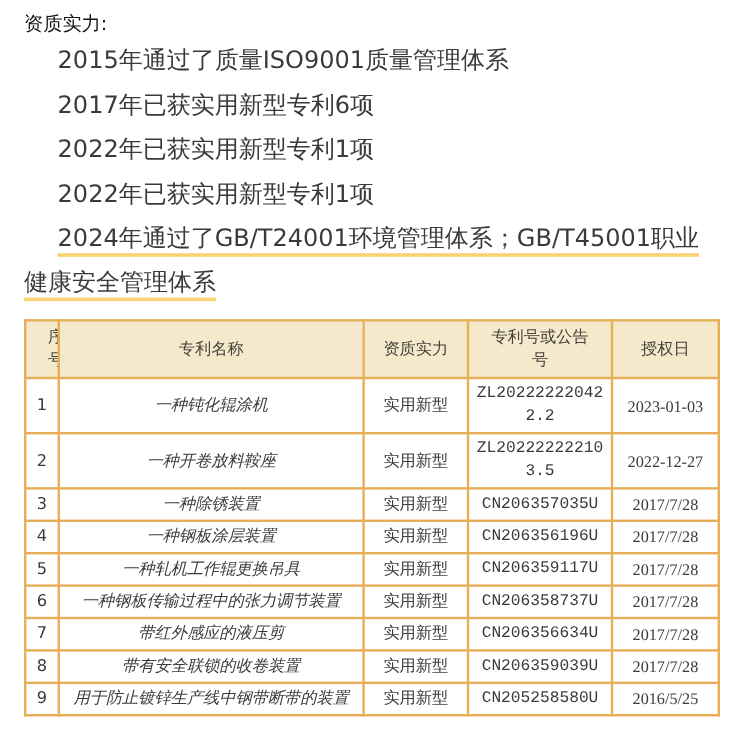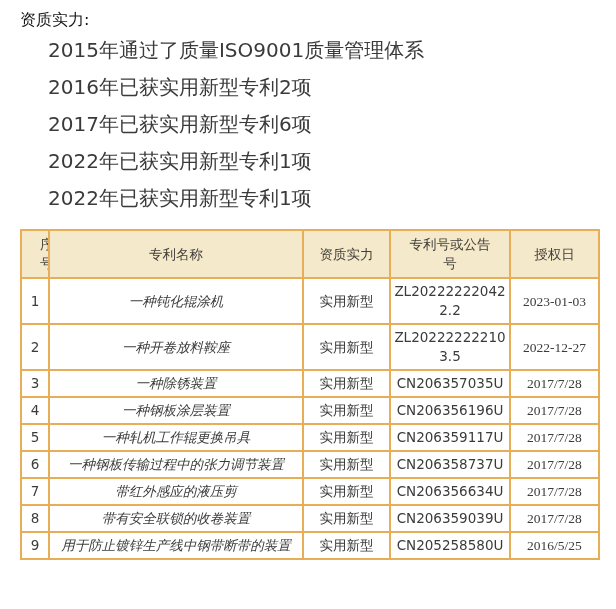--- a/index.html
+++ b/index.html
@@ -64,35 +64,35 @@
     color: #45413a;
     padding: 4px 15px;
   }
   .patents th.c0 { padding: 4px 18px; }
   .patents td {
     color: var(--text-cell);
     padding: 3px 3px;
     background: #ffffff;
   }
   .patents td.c1 { white-space: nowrap; padding: 3px 1px; font-style: italic; }
-  .patents td.c3 { word-break: break-all; padding: 3px 2px; }
+  .patents td.c3 { word-break: break-all; padding: 3px 2px; font-family: Liberation Mono, monospace; }
   .patents td.c4 { word-break: break-all; padding: 3px 7px; font-family: Liberation Serif, serif; }
 </style>
 </head>
 <body>
 
 <div class="doc">
 
   <h3 class="page-title">资质实力:</h3>
 
   <p class="ach">2015年通过了质量ISO9001质量管理体系</p>
-  <p class="ach">2016年已获实用新型专利2项</p>
   <p class="ach">2017年已获实用新型专利6项</p>
   <p class="ach">2022年已获实用新型专利1项</p>
   <p class="ach">2022年已获实用新型专利1项</p>
+  <p class="ach ach-highlight"><u>2024年通过了GB/T24001环境管理体系；GB/T45001职业健康安全管理体系</u></p>
 
   <table class="patents">
     <colgroup>
       <col style="width:28px">
       <col style="width:254px">
       <col style="width:87px">
       <col style="width:120px">
       <col style="width:89px">
     </colgroup>
     <thead>

